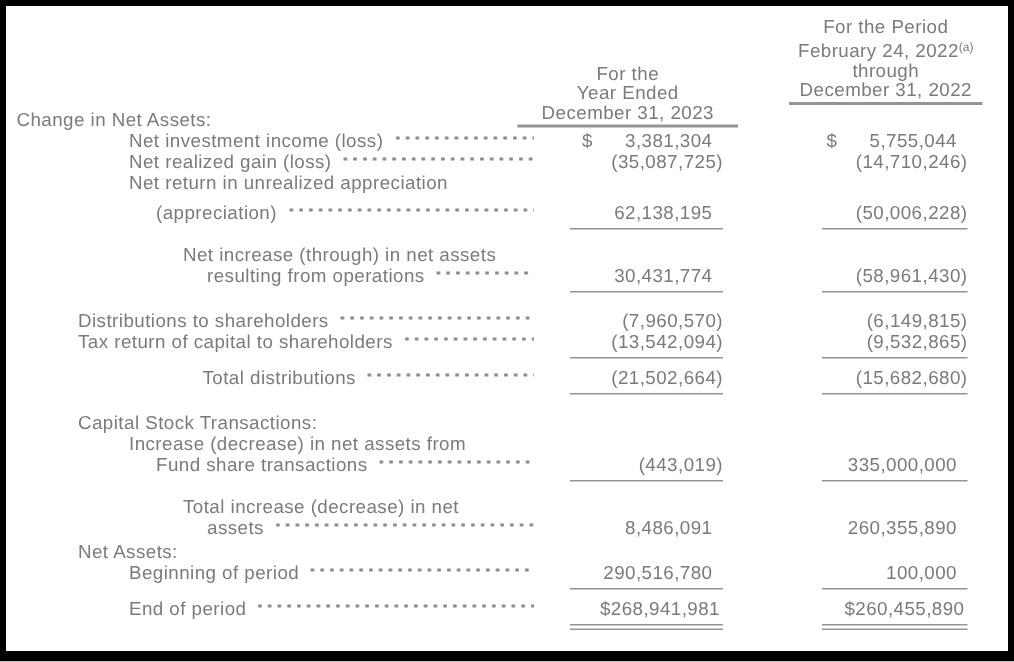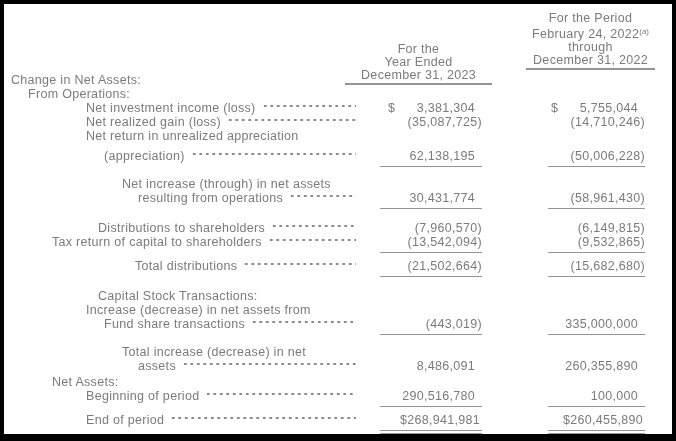--- a/index.html
+++ b/index.html
@@ -31,21 +31,21 @@
   .sp{width:66px;height:1px;}
   .rm{width:27px;height:1px;}
   .u{border-bottom:1.5px solid #949494;padding-bottom:3px;}
   .u2{border-bottom:4px double #949494;padding-bottom:3px;}
   .dsign{margin-right:auto;}
   .c1 .dsign{margin-left:8px;}
   .c2 .dsign{margin-left:3px;}
   .lv0{padding-left:7px;}  .lv1{padding-left:24px;} .lv2{padding-left:48px;}
   .lv3{padding-left:82px;} .lv4{padding-left:100px;}.lv5{padding-left:118px;}
   .lv6{padding-left:131px;}.lv7{padding-left:134px;}
-  .mt3{margin-top:2px;}.mt6{margin-top:6px;}.mt10{margin-top:10px;}.mt12{margin-top:12px;margin-left:46px;}
+  .mt3{margin-top:2px;}.mt6{margin-top:6px;}.mt10{margin-top:10px;}.mt12{margin-top:12px;}
 </style>
 </head>
 <body>
 
 <div class="page">
 
   <div class="hdr hdr1">
     <div>For the</div>
     <div>Year Ended</div>
     <div>December 31, 2023</div>
@@ -62,29 +62,20 @@
       <div class="row">
         <div class="lbl lv0">
           <span class="txt">Change in Net Assets:</span>
         </div>
         <div class="cell c1"></div>
         <div class="sp"></div>
         <div class="cell c2"></div>
         <div class="rm"></div>
       </div>
       <div class="row">
-        <div class="lbl lv1">
-          <span class="txt">From Operations:</span>
-        </div>
-        <div class="cell c1"></div>
-        <div class="sp"></div>
-        <div class="cell c2"></div>
-        <div class="rm"></div>
-      </div>
-      <div class="row">
         <div class="lbl lv3">
           <span class="txt">Net investment income (loss)</span>
           <span class="dots"></span>
         </div>
         <div class="cell c1">
           <span class="dsign">$</span>
           <span class="num" style="padding-right: 7px;">3,381,304</span>
         </div>
         <div class="sp"></div>
         <div class="cell c2">

